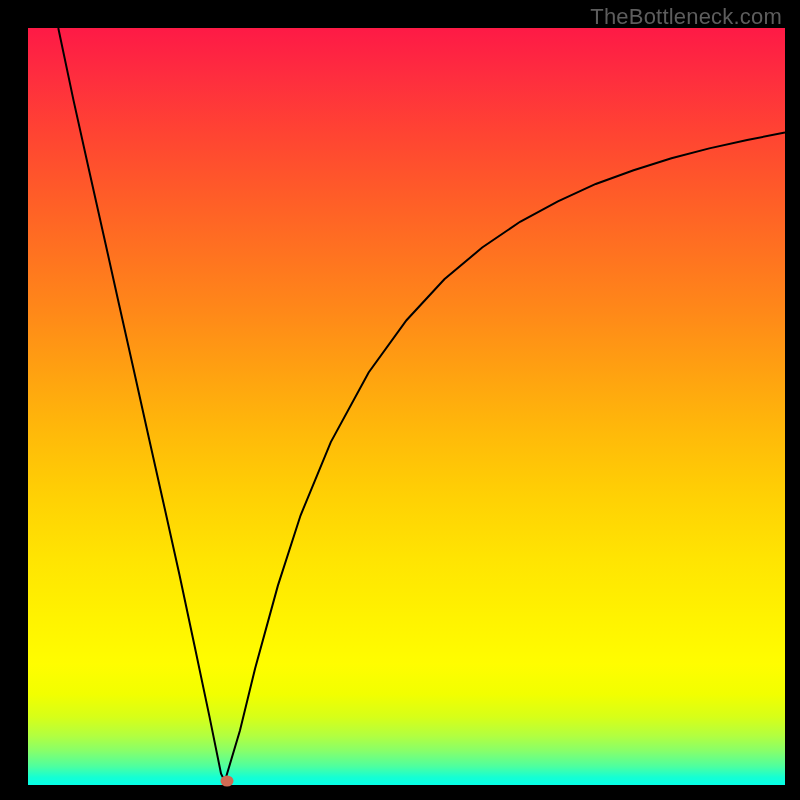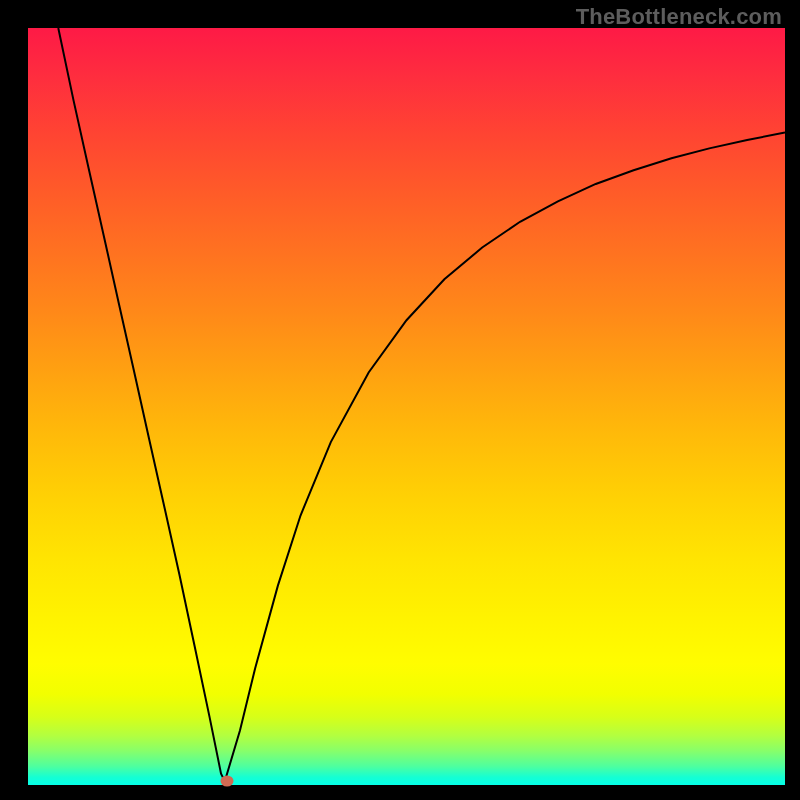--- a/index.html
+++ b/index.html
@@ -10,21 +10,21 @@
     position: relative;
     font-family: Arial, Helvetica, sans-serif;
     overflow: hidden;
   }
   .watermark {
     position: absolute;
     top: 4px;
     right: 18px;
     color: #5d5d5d;
     font-size: 22px;
-    font-weight: 700;
+    font-weight: 400;
     z-index: 10;
     letter-spacing: 0.2px;
   }
   .plot-area {
     position: absolute;
     left: 28px;
     top: 28px;
     width: 757px;
     height: 757px;
     background: linear-gradient(to bottom,

